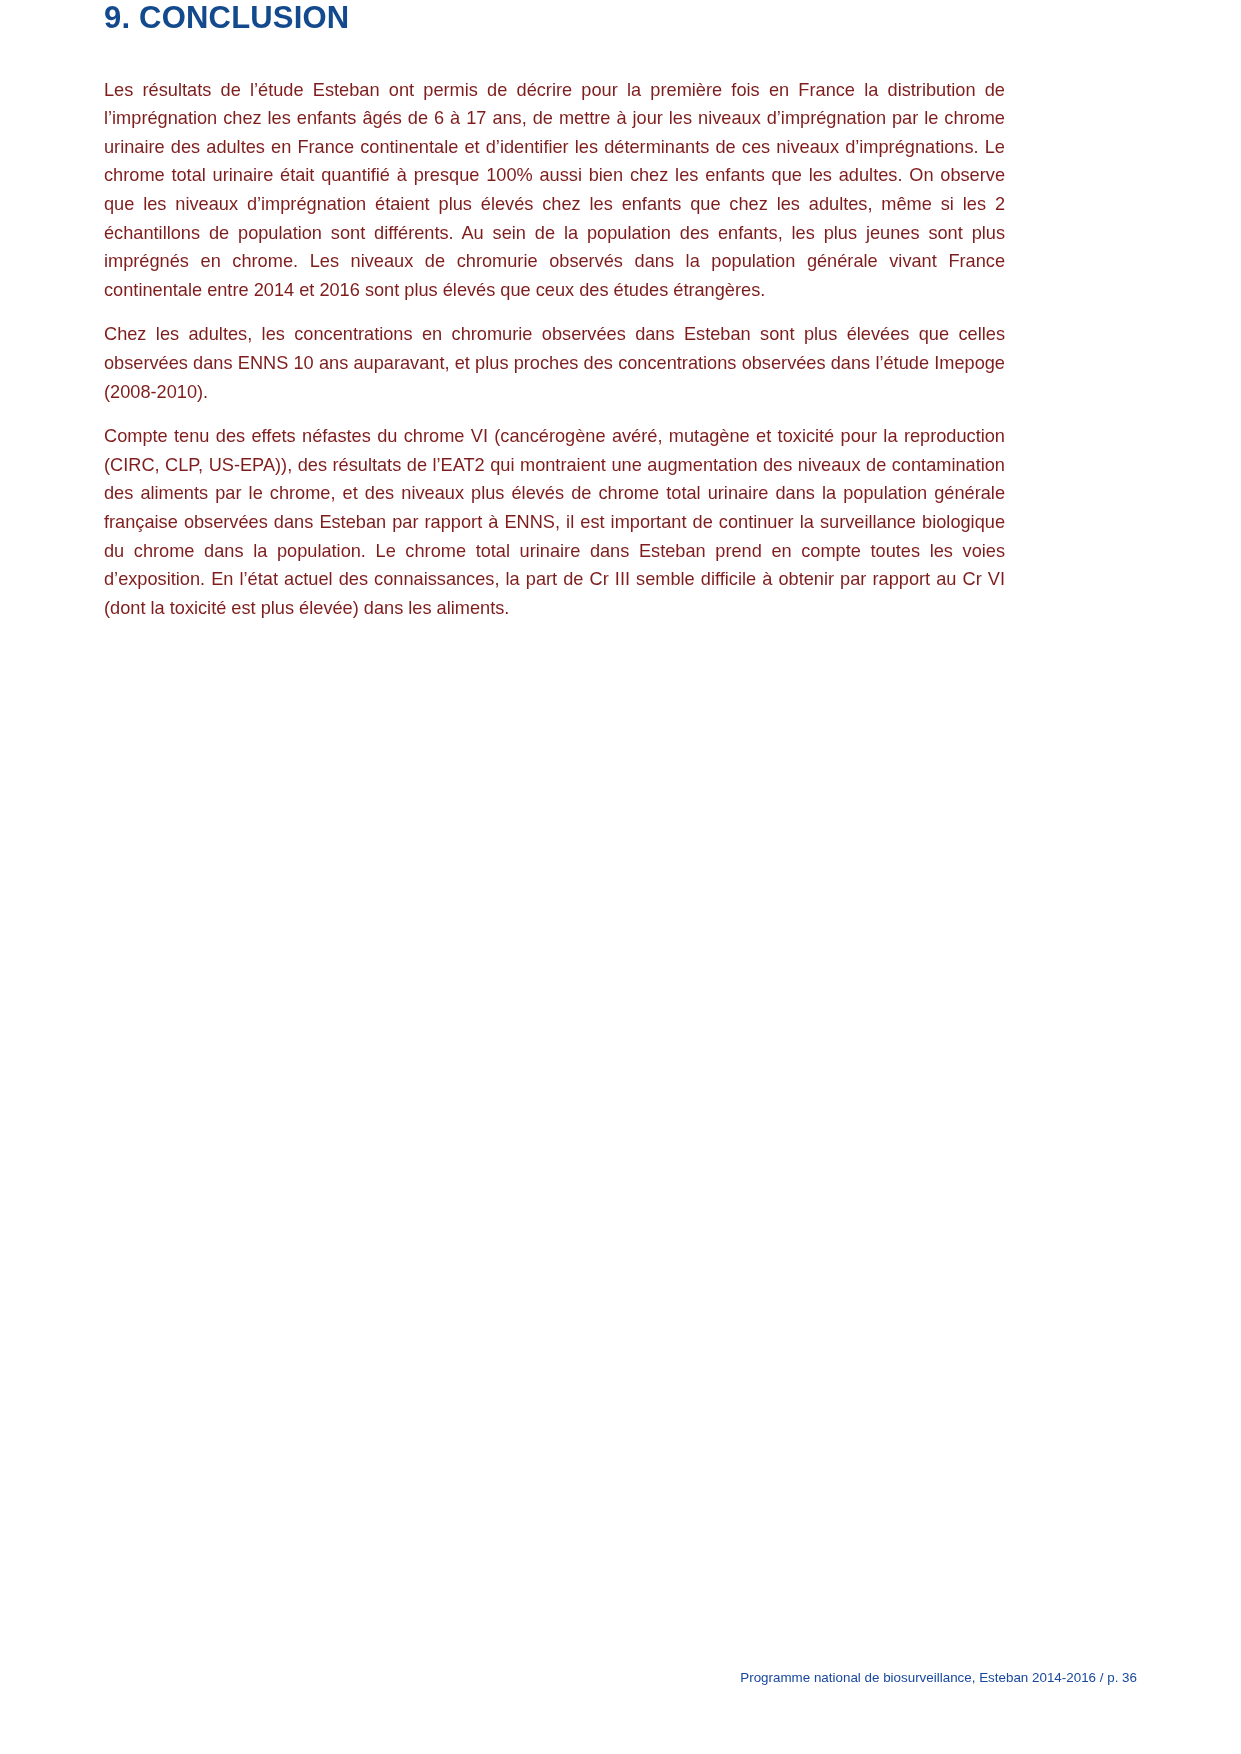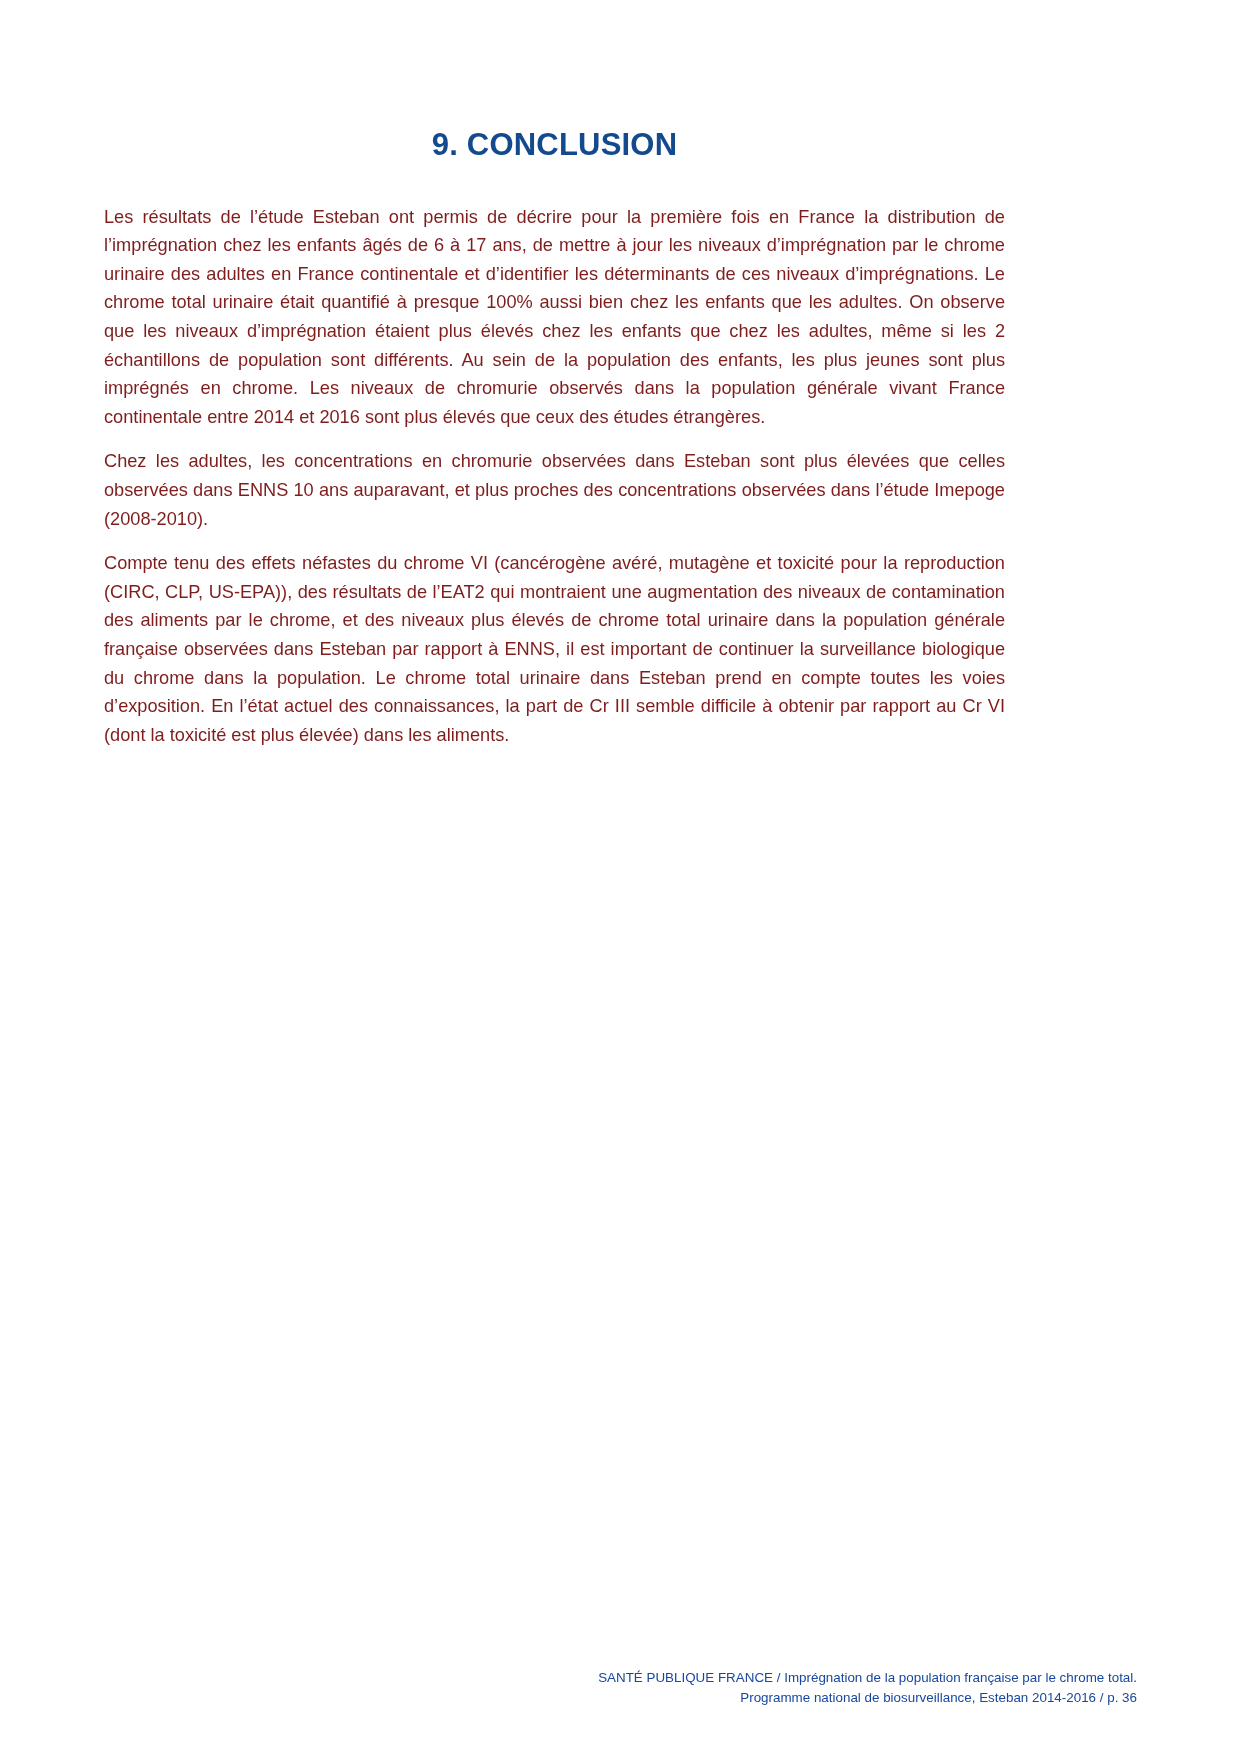--- a/index.html
+++ b/index.html
@@ -26,23 +26,21 @@
     left: 104px;
     top: 0;
     width: 901px;
   }
   .page-title {
     font-size: 31px;
     font-weight: bold;
     color: #134A8E;
     letter-spacing: 0.2px;
     margin: 0;
-    padding-top: 127px;
     line-height: 1.15;
-    text-align: center;
   }
   .body-paragraph {
     font-size: 18.2px;
     line-height: 28.6px;
     text-align: justify;
     color: #7f1d1d;
     margin: 0;
     hyphens: none;
   }
   .para-first {
@@ -77,17 +75,16 @@
 
     <p class="body-paragraph para-first">Les résultats de l’étude Esteban ont permis de décrire pour la première fois en France la distribution de l’imprégnation chez les enfants âgés de 6 à 17 ans, de mettre à jour les niveaux d’imprégnation par le chrome urinaire des adultes en France continentale et d’identifier les déterminants de ces niveaux d’imprégnations. Le chrome total urinaire était quantifié à presque 100% aussi bien chez les enfants que les adultes. On observe que les niveaux d’imprégnation étaient plus élevés chez les enfants que chez les adultes, même si les 2 échantillons de population sont différents. Au sein de la population des enfants, les plus jeunes sont plus imprégnés en chrome. Les niveaux de chromurie observés dans la population générale vivant France continentale entre 2014 et 2016 sont plus élevés que ceux des études étrangères.</p>
 
     <p class="body-paragraph para-next">Chez les adultes, les concentrations en chromurie observées dans Esteban sont plus élevées que celles observées dans ENNS 10 ans auparavant, et plus proches des concentrations observées dans l’étude Imepoge (2008-2010).</p>
 
     <p class="body-paragraph para-next">Compte tenu des effets néfastes du chrome VI (cancérogène avéré, mutagène et toxicité pour la reproduction (CIRC, CLP, US-EPA)), des résultats de l’EAT2 qui montraient une augmentation des niveaux de contamination des aliments par le chrome, et des niveaux plus élevés de chrome total urinaire dans la population générale française observées dans Esteban par rapport à ENNS, il est important de continuer la surveillance biologique du chrome dans la population. Le chrome total urinaire dans Esteban prend en compte toutes les voies d’exposition. En l’état actuel des connaissances, la part de Cr III semble difficile à obtenir par rapport au Cr VI (dont la toxicité est plus élevée) dans les aliments.</p>
 
   </div>
 
   <div class="footer">
-    <span class="footer-line">SANTÉ PUBLIQUE FRANCE / Imprégnation de la population française par le chrome total.</span>
     <span class="footer-line">Programme national de biosurveillance, Esteban 2014-2016 / p. 36</span>
   </div>
 
 </div>
 
 </body></html>

